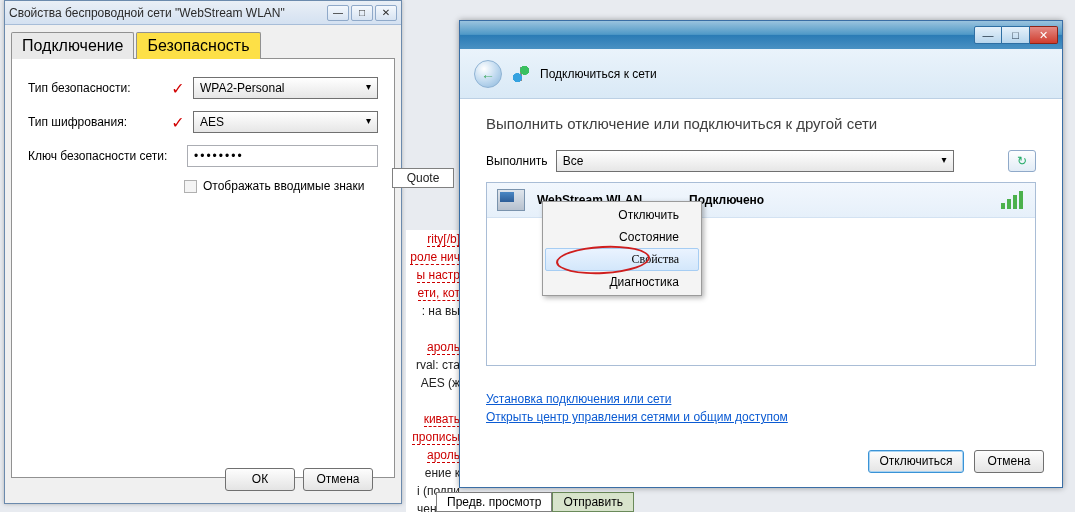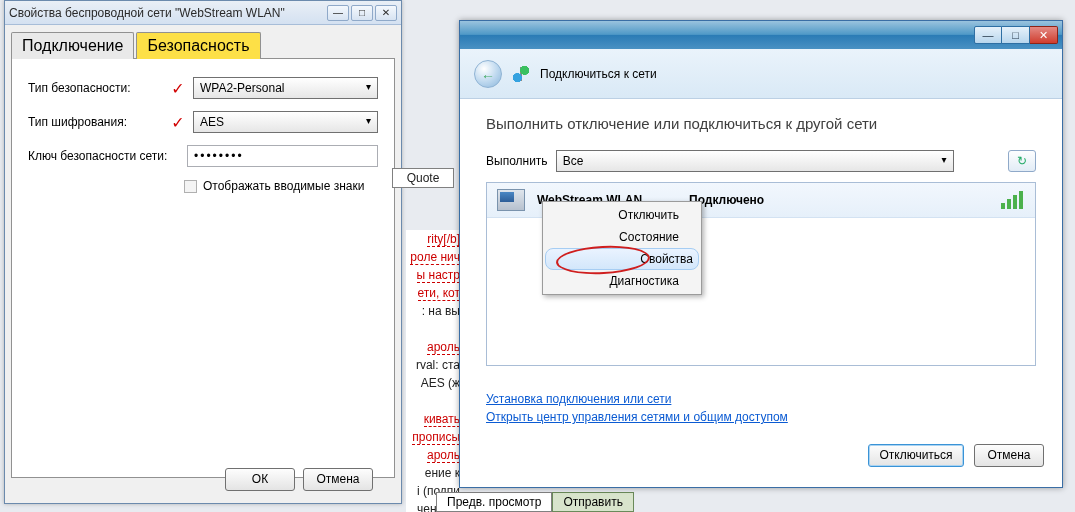--- a/index.html
+++ b/index.html
@@ -223,37 +223,38 @@
     padding: 2px;
   }
   .ctxitem {
     padding: 4px 20px;
     font-size: 12px;
     text-align: right;
   }
   .ctxitem.hilite {
     background: linear-gradient(#eaf3ff, #d3e7fb);
     border: 1px solid #a6cdf3;
-    border-radius: 8px;
-    padding: 3px 5px;
-    position: relative;
+    border-radius: 2px;
+    padding: 3px 19px;
+    position: relative;
+    font-family: Liberation Serif, serif;
   }
   .circled::after {
     content: "";
     position: absolute;
     left: 10px; top: -3px; width: 90px; height: 24px;
     border: 2px solid #cf1e1e;
     border-radius: 50%;
     transform: rotate(-3deg);
   }
   .linklist { margin-top: 26px; }
   .linkitem { color: #0b5bd3; text-decoration: underline; font-size: 12px; margin-bottom: 4px; display: block; }
   .conn-footer {
     position: absolute;
-    right: 18px; bottom: 20px;
+    right: 18px; bottom: 14px;
     display: flex; gap: 10px;
   }
   .btn7.accent { border-color: #3a93d6; box-shadow: inset 0 0 0 1px #a9d3f2; }
 </style>
 </head>
 <body>
 
 <div class="props-win">
   <div class="props-title">
     <span class="caption">Свойства беспроводной сети "WebStream WLAN"</span>

